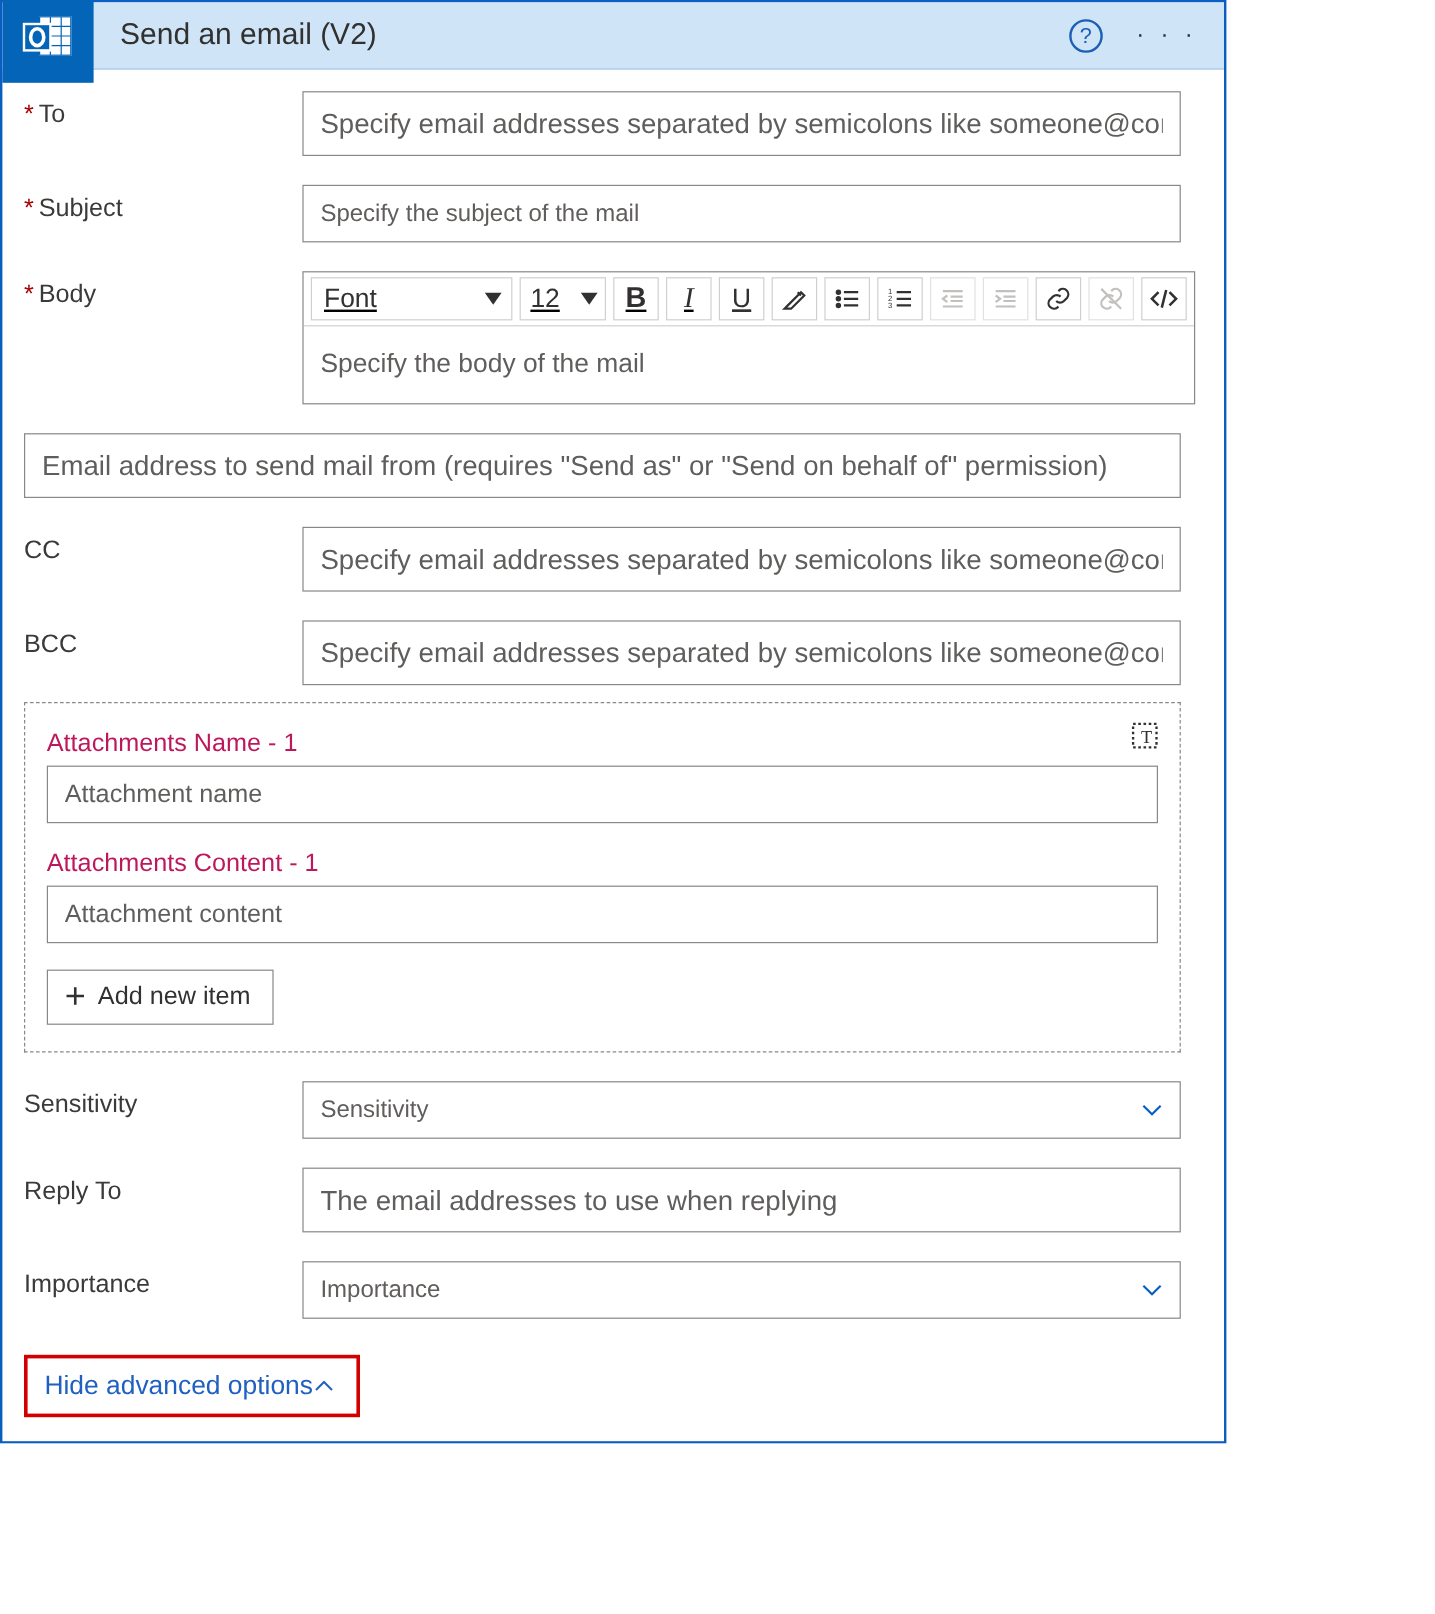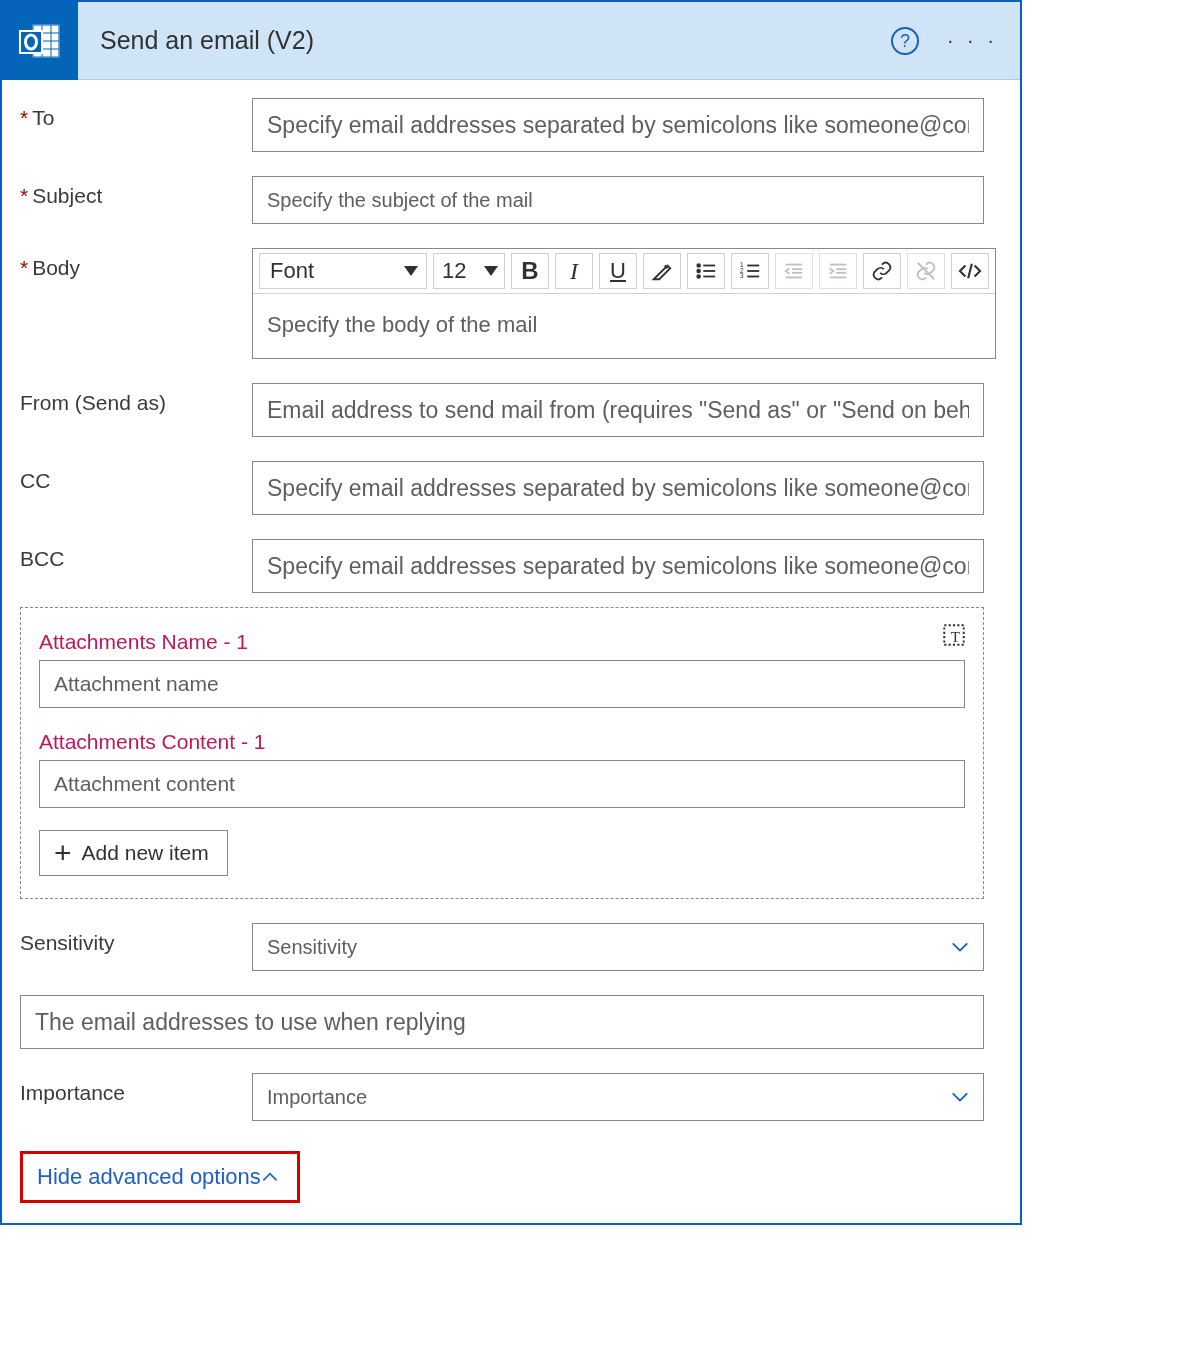--- a/index.html
+++ b/index.html
@@ -13,21 +13,21 @@
     border: 2px solid #0a5ec2;
     background: #fff;
     width: 1022px;
     margin: 0;
   }
 
   
   .header {
     display: flex;
     align-items: center;
-    height: 78px;
+    height: 56px;
     background: #cfe5f7;
     border-bottom: 1px solid #aac9e6;
   }
   .app-tile {
     width: 76px;
     height: 78px;
     background: #0364b8;
     display: flex;
     align-items: center;
     justify-content: center;
@@ -93,20 +93,21 @@
   .text-input::placeholder { color: #605e5c; }
 
   
   .rte-wrap { border: 1px solid #8a8886; }
   .toolbar {
     display: flex;
     align-items: center;
     padding: 4px 6px;
     gap: 2px;
     border-bottom: 1px solid #d2d0ce;
+    text-decoration: underline;
   }
   .tb-font {
     display: flex;
     align-items: center;
     border: 1px solid #d2d0ce;
     height: 36px;
     min-width: 168px;
     padding: 0 8px 0 10px;
     font-size: 22px;
     color: #323130;
@@ -357,21 +358,20 @@
                 </svg>
             </div>
           </div>
           <div class="rte-body">Specify the body of the mail</div>
         </div>
       </div>
     </div>
 
     
     <div class="row">
-      <div class="label-cell"><span>From (Send as)</span></div>
       <div class="field-cell">
         <input class="text-input tall" placeholder="Email address to send mail from (requires &quot;Send as&quot; or &quot;Send on behalf of&quot; permission)" style="">
       </div>
     </div>
 
     
     <div class="row">
       <div class="label-cell"><span>CC</span></div>
       <div class="field-cell">
         <input class="text-input tall" placeholder="Specify email addresses separated by semicolons like someone@contoso.com" style="">
@@ -416,20 +416,21 @@
           <span>Sensitivity</span>
           <svg class="chev-down" viewBox="0 0 20 12" fill="none" stroke="currentColor" stroke-width="2">
               <polyline points="2,2 10,10 18,2"></polyline>
             </svg>
         </div>
       </div>
     </div>
 
     
     <div class="row">
+      <div class="label-cell"><span>Reply To</span></div>
       <div class="field-cell">
         <input class="text-input tall" placeholder="The email addresses to use when replying" style="">
       </div>
     </div>
 
     
     <div class="row">
       <div class="label-cell"><span>Importance</span></div>
       <div class="field-cell">
         <div class="select-box">

